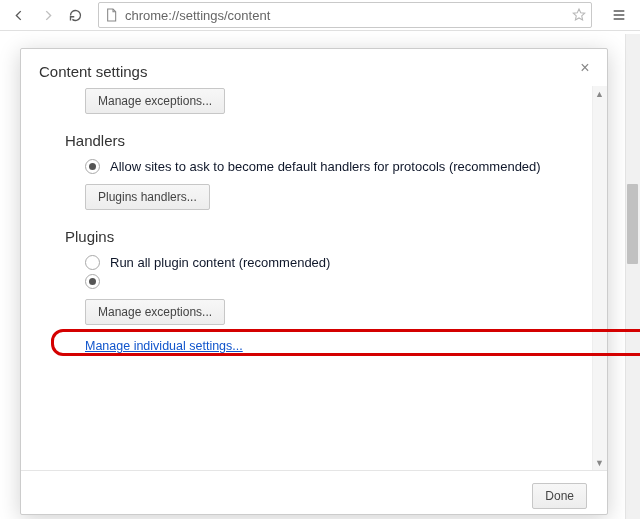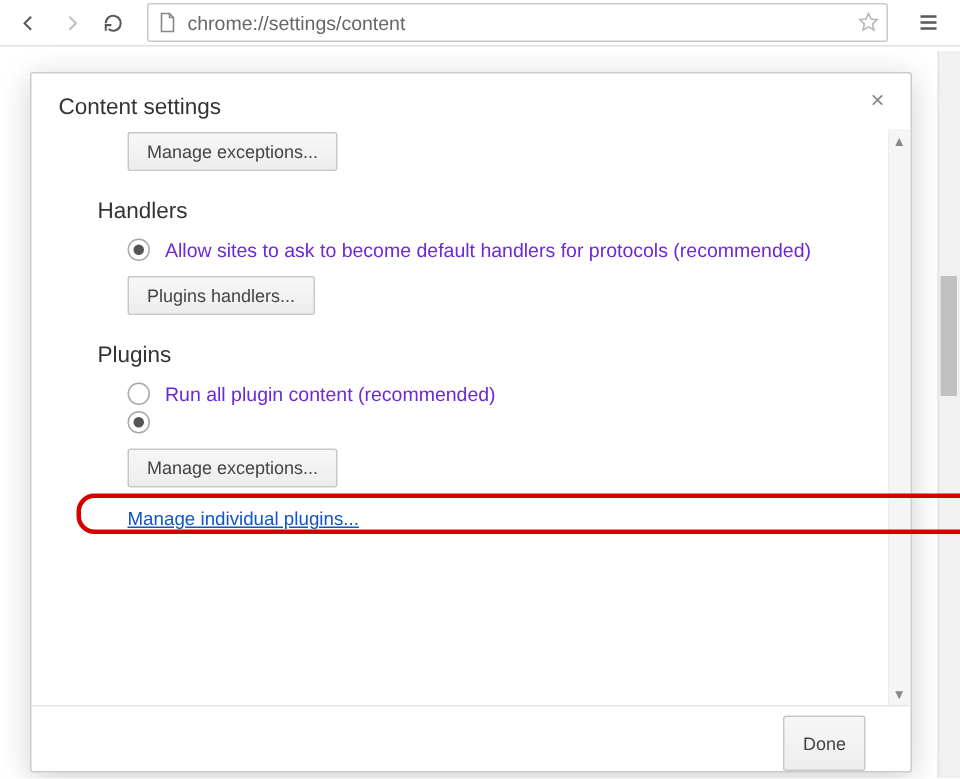--- a/index.html
+++ b/index.html
@@ -101,21 +101,21 @@
   .dialog-scroll-arrow.up { top:0; }
   .dialog-scroll-arrow.down { bottom:0; }
 
   .section-header {
     font-size: 15px; color:#333;
     margin: 18px 0 10px -20px;
   }
   .radio-row {
     display:flex; align-items:center;
     margin: 4px 0;
-    color:#6d28d9;
+    color:#0f172a;
   }
   .radio {
     width:15px; height:15px;
     border:1px solid #a9a9a9;
     border-radius:50%;
     margin-right:10px;
     position:relative;
     background:#fff;
     flex-shrink:0;
   }
@@ -145,22 +145,22 @@
   }
   .annot {
     position:absolute;
     border:3px solid #d40000;
     border-radius:12px;
     z-index:20;
   }
   .dialog-footer {
     height:44px;
     border-top:1px solid #e5e5e5;
-    display:flex; justify-content:flex-end; 
-    padding-right:30px;
+    display:flex; justify-content:flex-end; align-items:center;
+    padding-right:20px;
   }
 </style>
 </head>
 <body>
 
 <div class="toolbar">
   <div class="nav-btn">
     <svg viewBox="0 0 24 24" fill="none" stroke="currentColor" stroke-width="2.2">
         <path d="M14 5l-7 7 7 7"></path>
       </svg>
@@ -220,21 +220,21 @@
 
     <div class="radio-row">
       <span class="radio"></span>
       <span>Run all plugin content (recommended)</span>
     </div>
     <div class="radio-row" id="choose-row">
       <span class="radio filled"></span>
     </div>
     <button class="btn">Manage exceptions...</button>
     <br>
-    <a class="link" href="#">Manage individual plugins...</a>
+    <a class="link" href="#">Manage individual settings...</a>
 
     
     <div class="dialog-scroll-track">
       <div class="dialog-scroll-arrow up">▲</div>
       <div class="dialog-scroll-arrow down">▼</div>
     </div>
   </div>
 
   <div class="dialog-footer">
     <button class="btn">Done</button>

